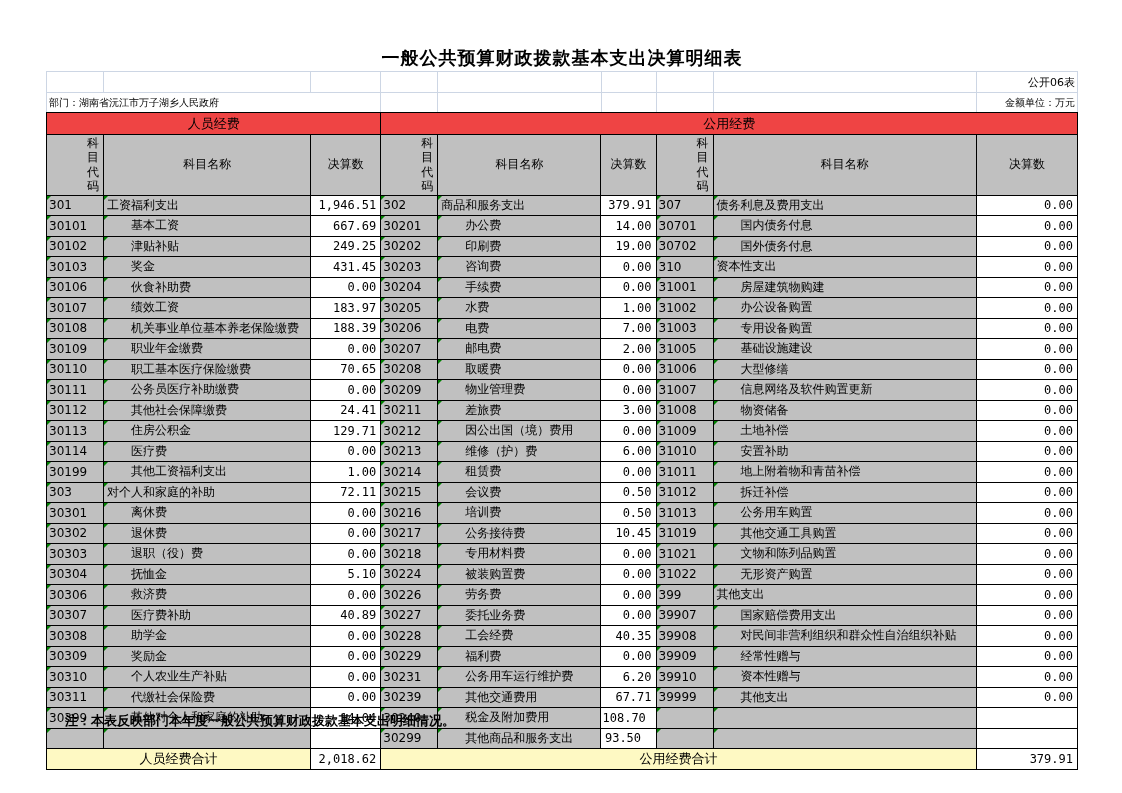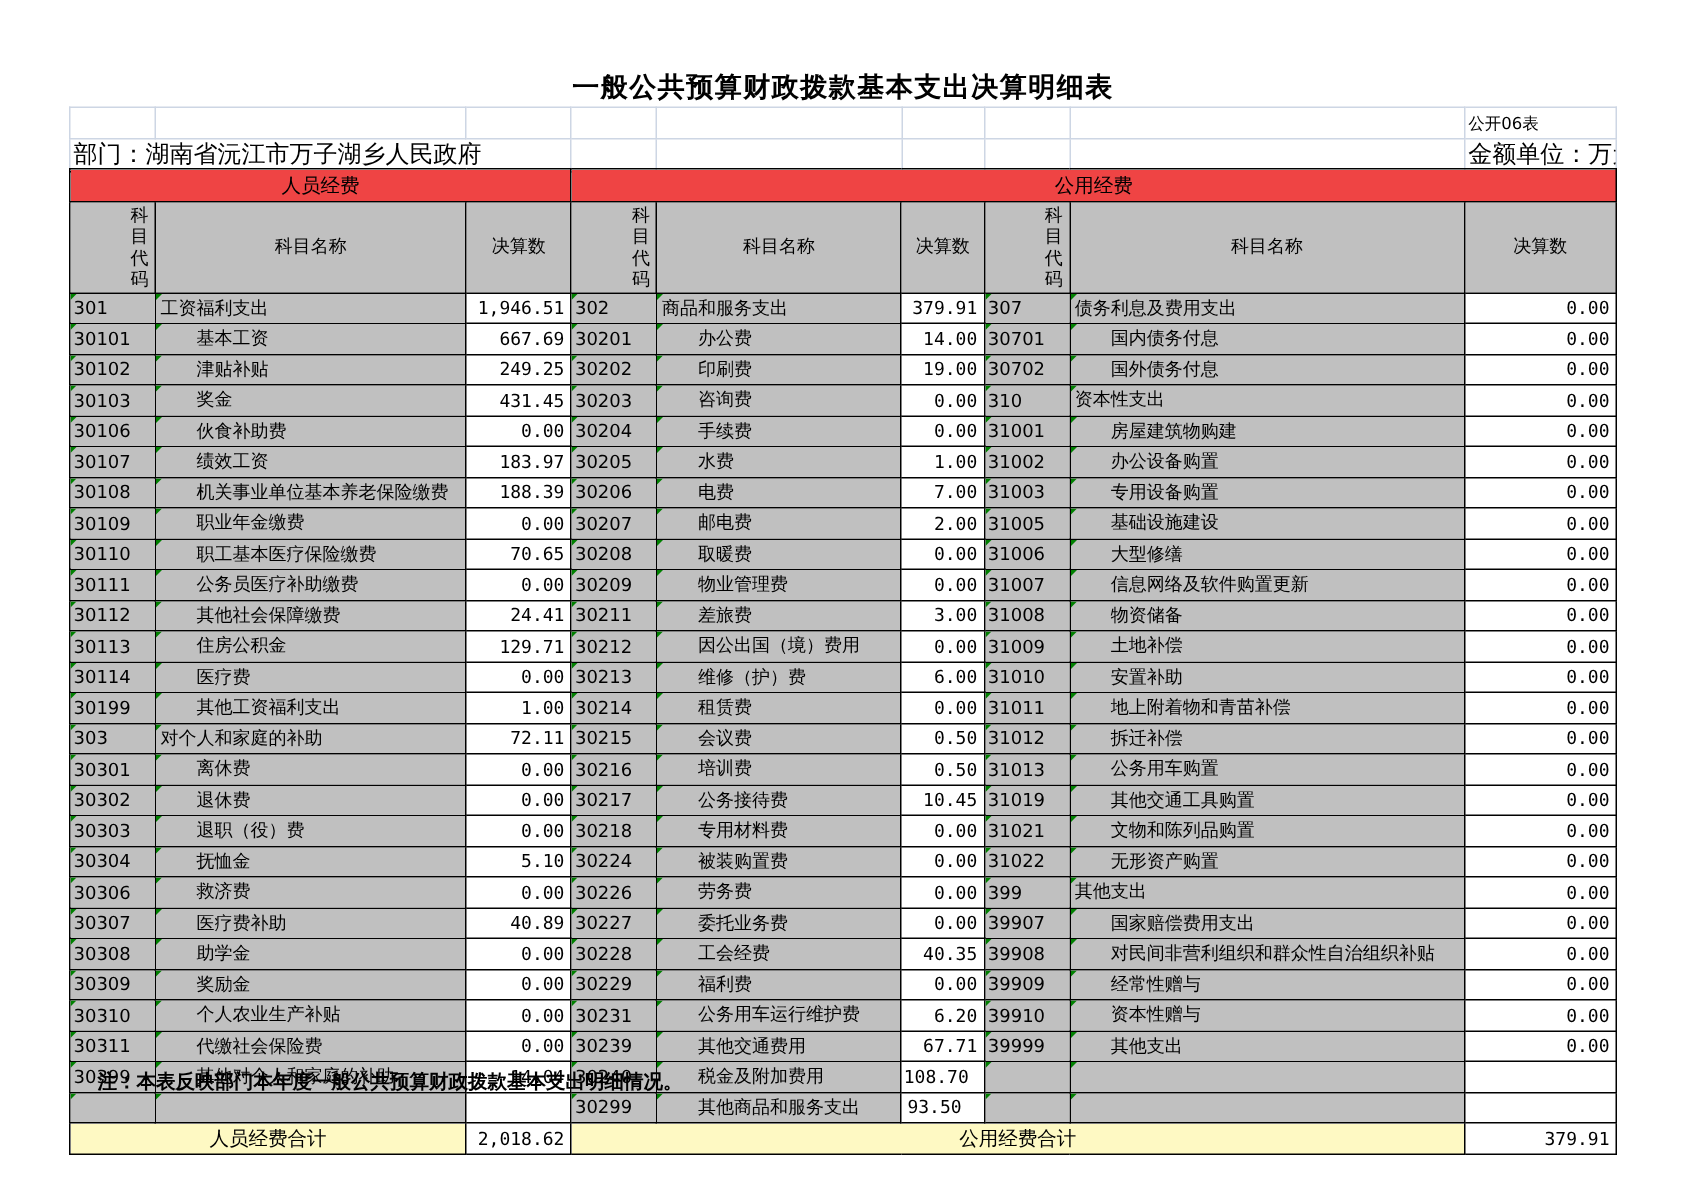--- a/index.html
+++ b/index.html
@@ -3,23 +3,23 @@
 <meta charset="utf-8">
 <style>
   html,body{margin:0;padding:0;}
   body{width:1122px;height:793px;background:#fff;overflow:hidden;position:relative;
        font-family:"DejaVu Sans",sans-serif;color:#000;}
   .title{position:absolute;top:46px;left:46px;width:1032px;text-align:center;
          font-size:18px;font-weight:bold;letter-spacing:1px;}
   table{border-collapse:collapse;table-layout:fixed;}
   
   #pregrid{position:absolute;top:71px;left:46px;width:1032px;}
-  #pregrid td{height:20px;border:1px solid #cdd6e4;font-size:16px;padding:0 2px;
+  #pregrid td{height:20px;border:1px solid #cdd6e4;font-size:10px;padding:0 2px;
               white-space:nowrap;overflow:hidden;}
-  #pregrid td.rt{}
+  #pregrid td.rt{text-align:right;}
   #pregrid td.small{font-size:11px;}
   #pregrid td.darkb{border-bottom:1px solid #000;}
   
   #maintable{position:absolute;top:112px;left:46px;width:1032px;}
   #maintable td,#maintable th{border:1px solid #000;font-weight:normal;
               overflow:hidden;white-space:nowrap;vertical-align:middle;}
   .sec{background:#ef4444;text-align:center;font-size:13px;height:19px;}
   tr.hdr th{background:#c0c0c0;font-size:12px;text-align:center;height:38px;}
   .h-code{white-space:pre-line !important;line-height:1.2;padding-left:37px;}
   tbody td{height:17.5px;font-size:12px;}

